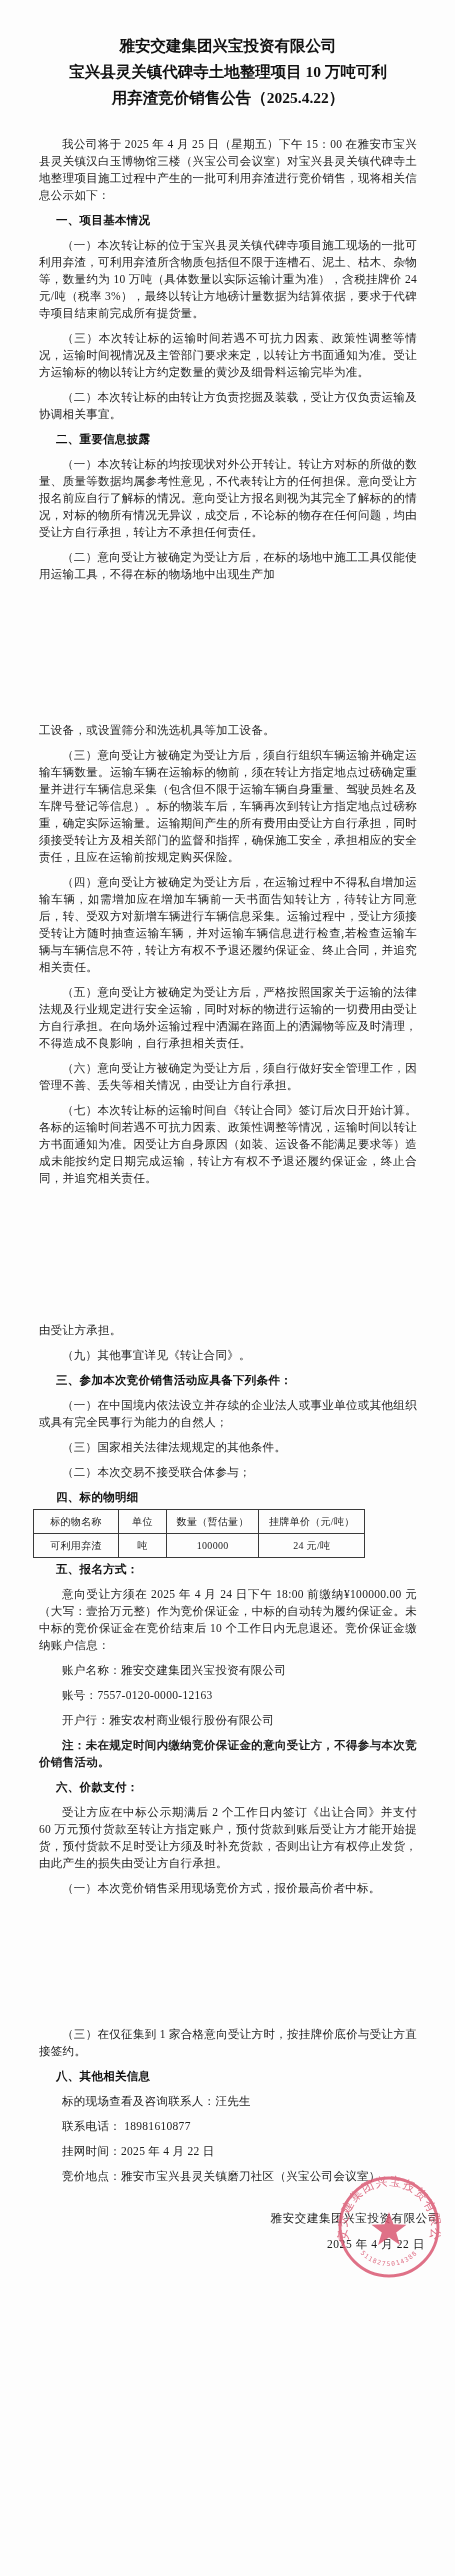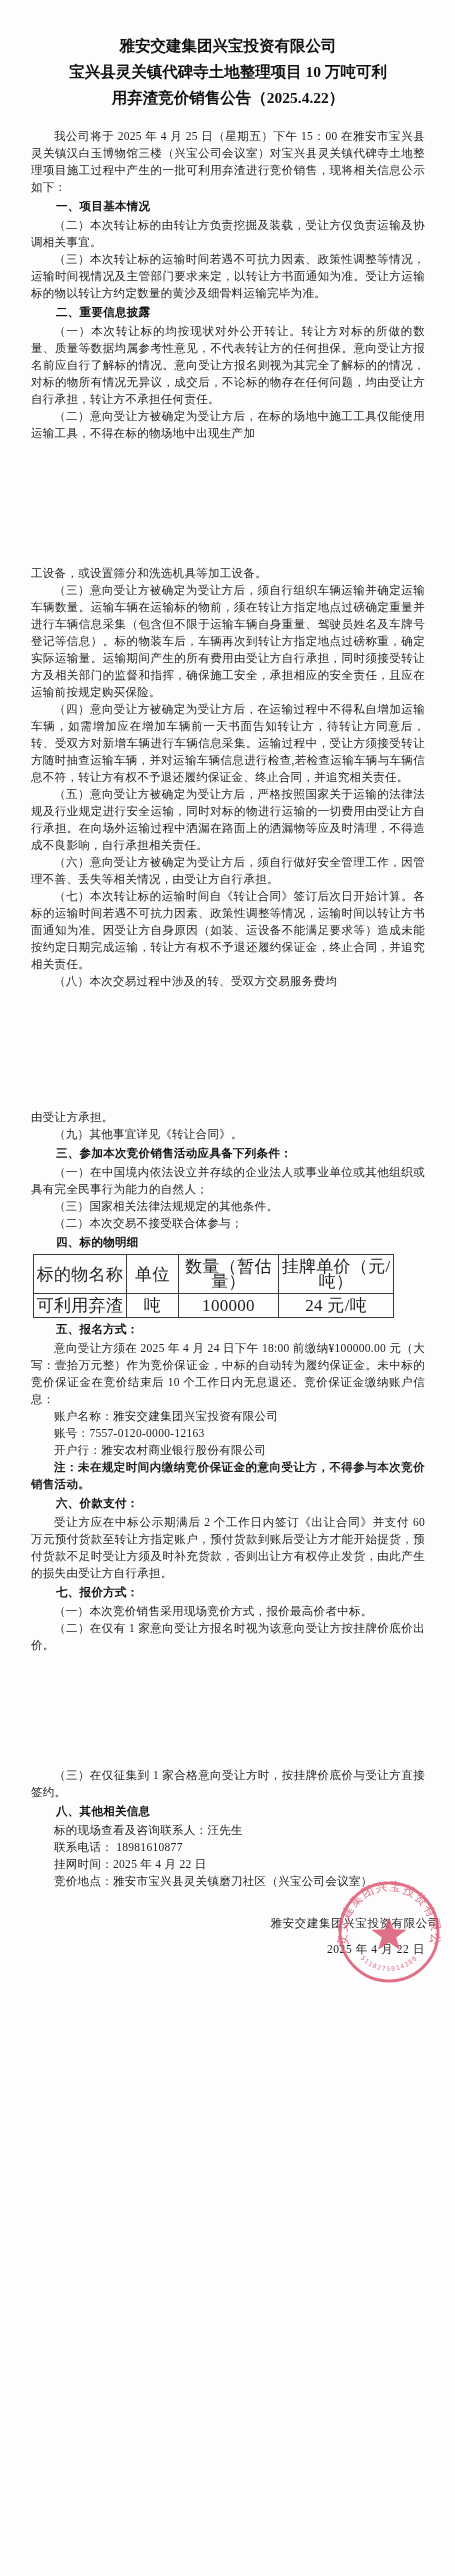--- a/index.html
+++ b/index.html
@@ -14,21 +14,21 @@
   .content { padding:0 31px; }
   .title-block {
     padding-top:33px;
     text-align:center;
     font-weight:bold;
     font-size:15.5px;
     line-height:26px;
     color:#111;
   }
   p.para {
-    margin:0;
+    margin:8px;
     font-size:11.5px;
     line-height:17px;
     text-align:justify;
     letter-spacing:0.3px;
   }
   .indent { text-indent:2em; }
   .nojust { text-align:left; }
   h2.sec {
     margin:2px;
     font-size:11.5px;
@@ -42,22 +42,22 @@
   .bold { font-weight:bold; }
   .intro-space { height:17px; }
   .page-gap-1 { height:123px; }
   .page-gap-2 { height:119px; }
   .page-gap-3 { height:113px; }
   .loose { margin-top:9.2px; }
   .xloose { margin-top:15px; }
   table.lot {
     border-collapse:collapse;
     margin:3.4px 0 2.3px 2.3px;
-    width:361px;
-    font-size:17px;
+    width:332px;
+    font-size:10px;
   }
   table.lot th, table.lot td {
     border:1.1px solid #3a3a3a;
     font-weight:normal;
     text-align:center;
     padding:4px 1.1px;
     line-height:15px;
     letter-spacing:0.3px;
   }
   .col-name { width:85px; }
@@ -93,38 +93,38 @@
       <div class="title-block">
         <div>雅安交建集团兴宝投资有限公司</div>
         <div>宝兴县灵关镇代碑寺土地整理项目 10 万吨可利</div>
         <div>用弃渣竞价销售公告（2025.4.22）</div>
       </div>
       <div class="intro-space"></div>
 
       <p class="para indent">我公司将于 2025 年 4 月 25 日（星期五）下午 15：00 在雅安市宝兴县灵关镇汉白玉博物馆三楼（兴宝公司会议室）对宝兴县灵关镇代碑寺土地整理项目施工过程中产生的一批可利用弃渣进行竞价销售，现将相关信息公示如下：</p>
 
       <h2 class="sec">一、项目基本情况</h2>
+      <p class="para indent">（一）本次转让标的位于宝兴县灵关镇代碑寺项目施工现场的一批可利用弃渣，可利用弃渣所含物质包括但不限于连槽石、泥土、枯木、杂物等，数量约为 10 万吨（具体数量以实际运输计重为准），含税挂牌价 24 元/吨（税率 3%），最终以转让方地磅计量数据为结算依据，要求于代碑寺项目结束前完成所有提货量。</p>
+      <p class="para indent">（三）本次转让标的运输时间若遇不可抗力因素、政策性调整等情况，运输时间视情况及主管部门要求来定，以转让方书面通知为准。受让方运输标的物以转让方约定数量的黄沙及细骨料运输完毕为准。</p>
       <p class="para indent">（二）本次转让标的由转让方负责挖掘及装载，受让方仅负责运输及协调相关事宜。</p>
-      <p class="para indent">（三）本次转让标的运输时间若遇不可抗力因素、政策性调整等情况，运输时间视情况及主管部门要求来定，以转让方书面通知为准。受让方运输标的物以转让方约定数量的黄沙及细骨料运输完毕为准。</p>
 
       <h2 class="sec">二、重要信息披露</h2>
       <p class="para indent">（一）本次转让标的均按现状对外公开转让。转让方对标的所做的数量、质量等数据均属参考性意见，不代表转让方的任何担保。意向受让方报名前应自行了解标的情况。意向受让方报名则视为其完全了解标的的情况，对标的物所有情况无异议，成交后，不论标的物存在任何问题，均由受让方自行承担，转让方不承担任何责任。</p>
       <p class="para indent">（二）意向受让方被确定为受让方后，在标的场地中施工工具仅能使用运输工具，不得在标的物场地中出现生产加</p>
     </div>
 
     <div class="page-gap-1"></div>
 
     <div>
       <p class="para">工设备，或设置筛分和洗选机具等加工设备。</p>
       <p class="para indent">（三）意向受让方被确定为受让方后，须自行组织车辆运输并确定运输车辆数量。运输车辆在运输标的物前，须在转让方指定地点过磅确定重量并进行车辆信息采集（包含但不限于运输车辆自身重量、驾驶员姓名及车牌号登记等信息）。标的物装车后，车辆再次到转让方指定地点过磅称重，确定实际运输量。运输期间产生的所有费用由受让方自行承担，同时须接受转让方及相关部门的监督和指挥，确保施工安全，承担相应的安全责任，且应在运输前按规定购买保险。</p>
       <p class="para indent">（四）意向受让方被确定为受让方后，在运输过程中不得私自增加运输车辆，如需增加应在增加车辆前一天书面告知转让方，待转让方同意后，转、受双方对新增车辆进行车辆信息采集。运输过程中，受让方须接受转让方随时抽查运输车辆，并对运输车辆信息进行检查,若检查运输车辆与车辆信息不符，转让方有权不予退还履约保证金、终止合同，并追究相关责任。</p>
       <p class="para indent">（五）意向受让方被确定为受让方后，严格按照国家关于运输的法律法规及行业规定进行安全运输，同时对标的物进行运输的一切费用由受让方自行承担。在向场外运输过程中洒漏在路面上的洒漏物等应及时清理，不得造成不良影响，自行承担相关责任。</p>
       <p class="para indent">（六）意向受让方被确定为受让方后，须自行做好安全管理工作，因管理不善、丢失等相关情况，由受让方自行承担。</p>
       <p class="para indent">（七）本次转让标的运输时间自《转让合同》签订后次日开始计算。各标的运输时间若遇不可抗力因素、政策性调整等情况，运输时间以转让方书面通知为准。因受让方自身原因（如装、运设备不能满足要求等）造成未能按约定日期完成运输，转让方有权不予退还履约保证金，终止合同，并追究相关责任。</p>
-      <p class="para indent">（八）本次交易过程中涉及的转、受双方交易服务费均</p>
     </div>
 
     <div class="page-gap-2"></div>
 
     <div>
       <p class="para">由受让方承担。</p>
       <p class="para indent">（九）其他事宜详见《转让合同》。</p>
 
       <h2 class="sec">三、参加本次竞价销售活动应具备下列条件：</h2>
       <p class="para indent">（一）在中国境内依法设立并存续的企业法人或事业单位或其他组织或具有完全民事行为能力的自然人；</p>
@@ -154,23 +154,21 @@
       <h2 class="sec">五、报名方式：</h2>
       <p class="para indent">意向受让方须在 2025 年 4 月 24 日下午 18:00 前缴纳¥100000.00 元（大写：壹拾万元整）作为竞价保证金，中标的自动转为履约保证金。未中标的竞价保证金在竞价结束后 10 个工作日内无息退还。竞价保证金缴纳账户信息：</p>
       <p class="para indent nojust">账户名称：雅安交建集团兴宝投资有限公司</p>
       <p class="para indent nojust">账号：7557-0120-0000-12163</p>
       <p class="para indent nojust">开户行：雅安农村商业银行股份有限公司</p>
       <p class="para indent bold">注：未在规定时间内缴纳竞价保证金的意向受让方，不得参与本次竞价销售活动。</p>
 
       <h2 class="sec">六、价款支付：</h2>
       <p class="para indent">受让方应在中标公示期满后 2 个工作日内签订《出让合同》并支付 60 万元预付货款至转让方指定账户，预付货款到账后受让方才能开始提货，预付货款不足时受让方须及时补充货款，否则出让方有权停止发货，由此产生的损失由受让方自行承担。</p>
 
-      <h2 class="sec">七、报价方式：</h2>
       <p class="para indent">（一）本次竞价销售采用现场竞价方式，报价最高价者中标。</p>
-      <p class="para indent">（二）在仅有 1 家意向受让方报名时视为该意向受让方按挂牌价底价出价。</p>
     </div>
 
     <div class="page-gap-3"></div>
 
     <div>
       <p class="para indent">（三）在仅征集到 1 家合格意向受让方时，按挂牌价底价与受让方直接签约。</p>
 
       <h2 class="sec">八、其他相关信息</h2>
       <p class="para indent nojust">标的现场查看及咨询联系人：汪先生</p>
       <p class="para indent nojust loose">联系电话： 18981610877</p>

